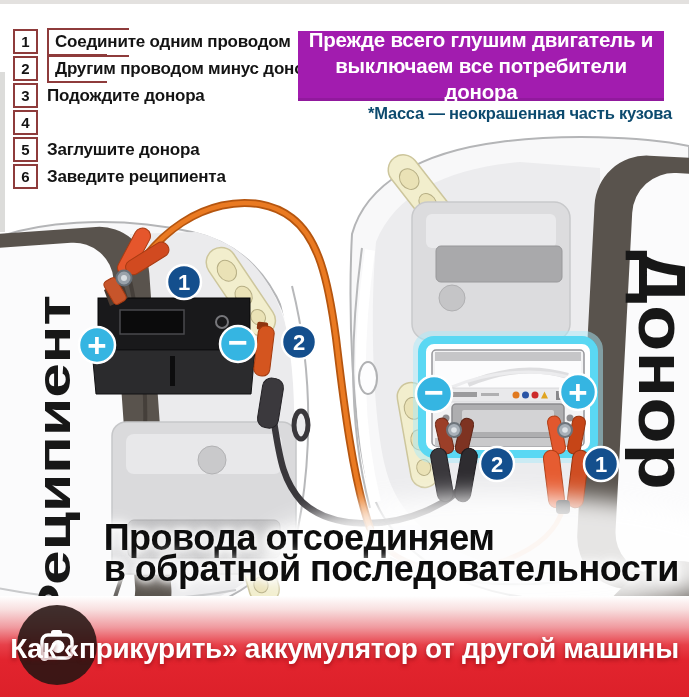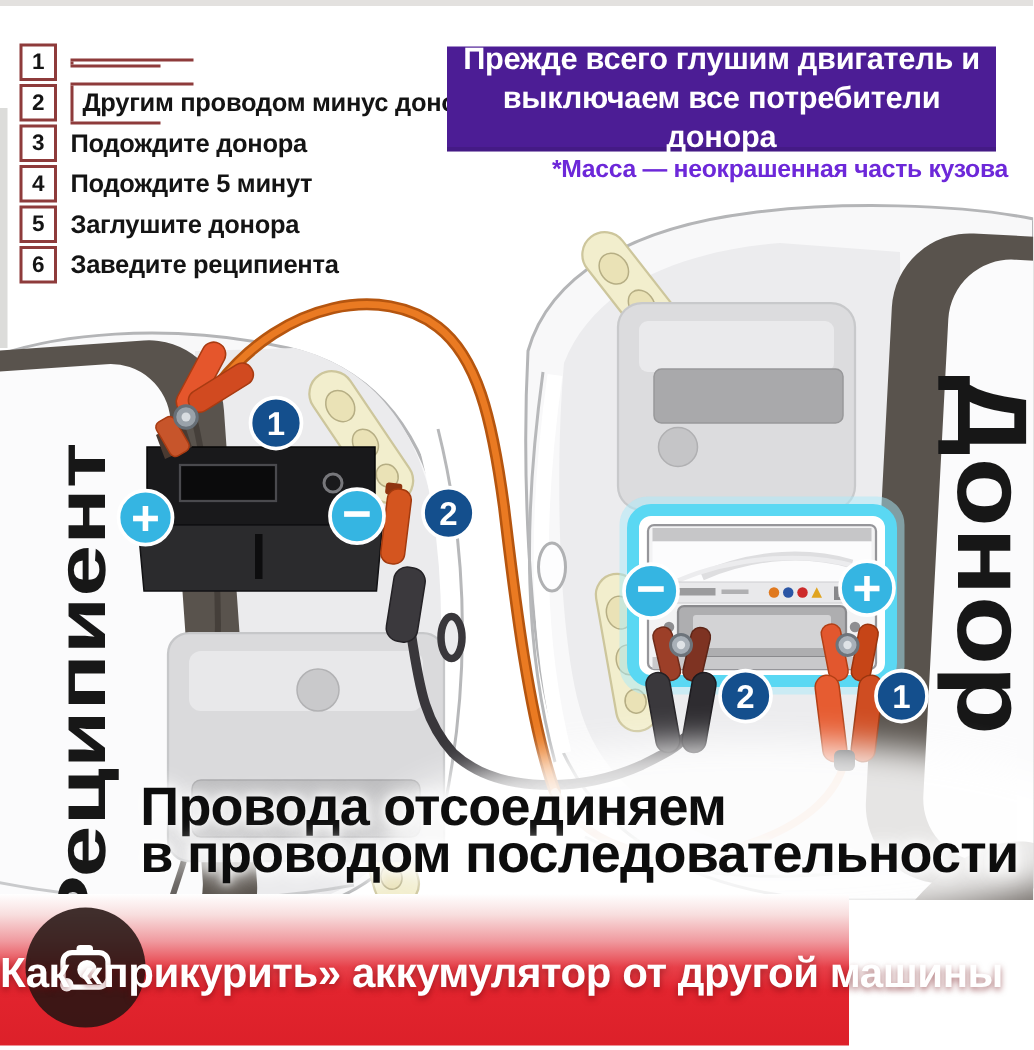--- a/index.html
+++ b/index.html
@@ -12,68 +12,68 @@
   .steps{position:absolute;top:29px;left:13px;width:340px;}
   .step{display:flex;align-items:center;margin-bottom:2px;}
   .step-num{flex:none;width:21px;height:21px;border:2px solid #8e3b3b;background:#fff;color:#141414;
             font-weight:700;font-size:15px;display:flex;align-items:center;justify-content:center;margin-right:9px;}
   .step-text{font-size:17px;font-weight:700;color:#141414;line-height:22px;letter-spacing:-0.2px;}
   .step.multi .step-text{border-left:2px solid #8e3b3b;padding:1px 0 1px 6px;position:relative;}
   .step.multi .step-text::before{content:"";position:absolute;left:-2px;top:-2px;width:82px;height:2px;background:#8e3b3b;}
   .step.multi .step-text::after{content:"";position:absolute;left:-2px;bottom:-2px;width:60px;height:2px;background:#8e3b3b;}
 
   
-  .warn-banner{position:absolute;left:298px;top:31px;width:366px;height:70px;background:#4c1d95;
+  .warn-banner{position:absolute;left:298px;top:31px;width:366px;height:70px;background:#a21caf;
                color:#fff;font-weight:700;font-size:20.5px;line-height:26px;text-align:center;
                display:flex;flex-direction:column;justify-content:center;letter-spacing:-0.2px;
                box-shadow:inset 0 -3px 0 rgba(0,0,0,0.10);}
-  .mass-note{position:absolute;top:104px;right:17px;font-size:16.5px;font-weight:700;color:#6d28d9;letter-spacing:-0.2px;margin-left:27px;}
+  .mass-note{position:absolute;top:104px;right:17px;font-size:16.5px;font-weight:700;color:#0c4a6e;letter-spacing:-0.2px;margin-left:27px;}
 
   svg.diagram{position:absolute;left:0;top:130px;width:689px;height:470px;}
   svg text{font-family:"Liberation Sans","DejaVu Sans",sans-serif;}
 
   .disconnect{position:absolute;right:10px;top:522px;text-align:left;font-weight:700;
               font-size:36px;line-height:31px;color:#0d0d0d;letter-spacing:-0.5px;
               text-shadow:0 0 6px #fff,0 0 12px #fff,0 0 18px #fff;}
 
   
-  .footer{position:absolute;left:0;top:596px;width:566px;height:104px;
+  .footer{position:absolute;left:0;top:596px;width:689px;height:104px;
           background:linear-gradient(180deg,#ffffff 0%,#f8dfdf 13%,#f09ba0 30%,#e74049 47%,#e2242e 62%,#dc2029 100%);}
   .footer::after{content:"";position:absolute;bottom:0;left:0;width:100%;height:3px;background:#fdfdfd;}
   .footer-title{position:absolute;left:0;right:0;top:37px;text-align:center;color:#fff;font-weight:700;
                 font-size:28px;letter-spacing:-0.3px;text-shadow:0 2px 4px rgba(110,8,12,0.55);white-space:nowrap;}
   .lens-btn{position:absolute;left:17px;top:9px;width:80px;height:80px;border-radius:50%;
             background:rgba(38,21,18,0.88);display:flex;align-items:center;justify-content:center;border:none;}
 </style>
 </head>
 <body>
 
 <div class="canvas">
   <div class="top-strip"></div>
   <div class="left-sliver"></div>
 
   <div class="steps">
     <div class="step multi">
       <span class="step-num">1</span>
       <div class="step-text">
+        <div>Соедините одним проводом</div>
       </div>
     </div>
     <div class="step multi">
       <span class="step-num">2</span>
       <div class="step-text">
         <div>Другим проводом минус донора</div>
       </div>
     </div>
     <div class="step">
       <span class="step-num">3</span>
       <div class="step-text">Подождите донора</div>
     </div>
     <div class="step">
       <span class="step-num">4</span>
-      <div class="step-text">Подождите 5 минут</div>
     </div>
     <div class="step">
       <span class="step-num">5</span>
       <div class="step-text">Заглушите донора</div>
     </div>
     <div class="step">
       <span class="step-num">6</span>
       <div class="step-text">Заведите реципиента</div>
     </div>
   </div>
@@ -260,21 +260,21 @@
       <text x="497" y="342" text-anchor="middle" font-size="22" font-weight="700" fill="#ffffff">2</text>
     </g>
     <g>
       <circle cx="601" cy="334" r="17" fill="#144f8d" stroke="#ffffff" stroke-width="2.5"></circle>
       <text x="601" y="342" text-anchor="middle" font-size="22" font-weight="700" fill="#ffffff">1</text>
     </g>
   </svg>
 
   <div class="disconnect">
     <div>Провода отсоединяем</div>
-    <div>в проводом последовательности</div>
+    <div>в обратной последовательности</div>
   </div>
 
   <div class="footer">
     <button class="lens-btn">
       <svg width="42" height="42" viewBox="0 0 42 42">
         <rect x="6" y="11" width="30" height="23" rx="6" fill="none" stroke="#ffffff" stroke-width="3.5"></rect>
         <rect x="15" y="6" width="11" height="6" rx="2.5" fill="#ffffff"></rect>
         <circle cx="22" cy="22.5" r="6.5" fill="#ffffff"></circle>
         <circle cx="8.5" cy="32.5" r="4.5" fill="#ffffff"></circle>
       </svg>

